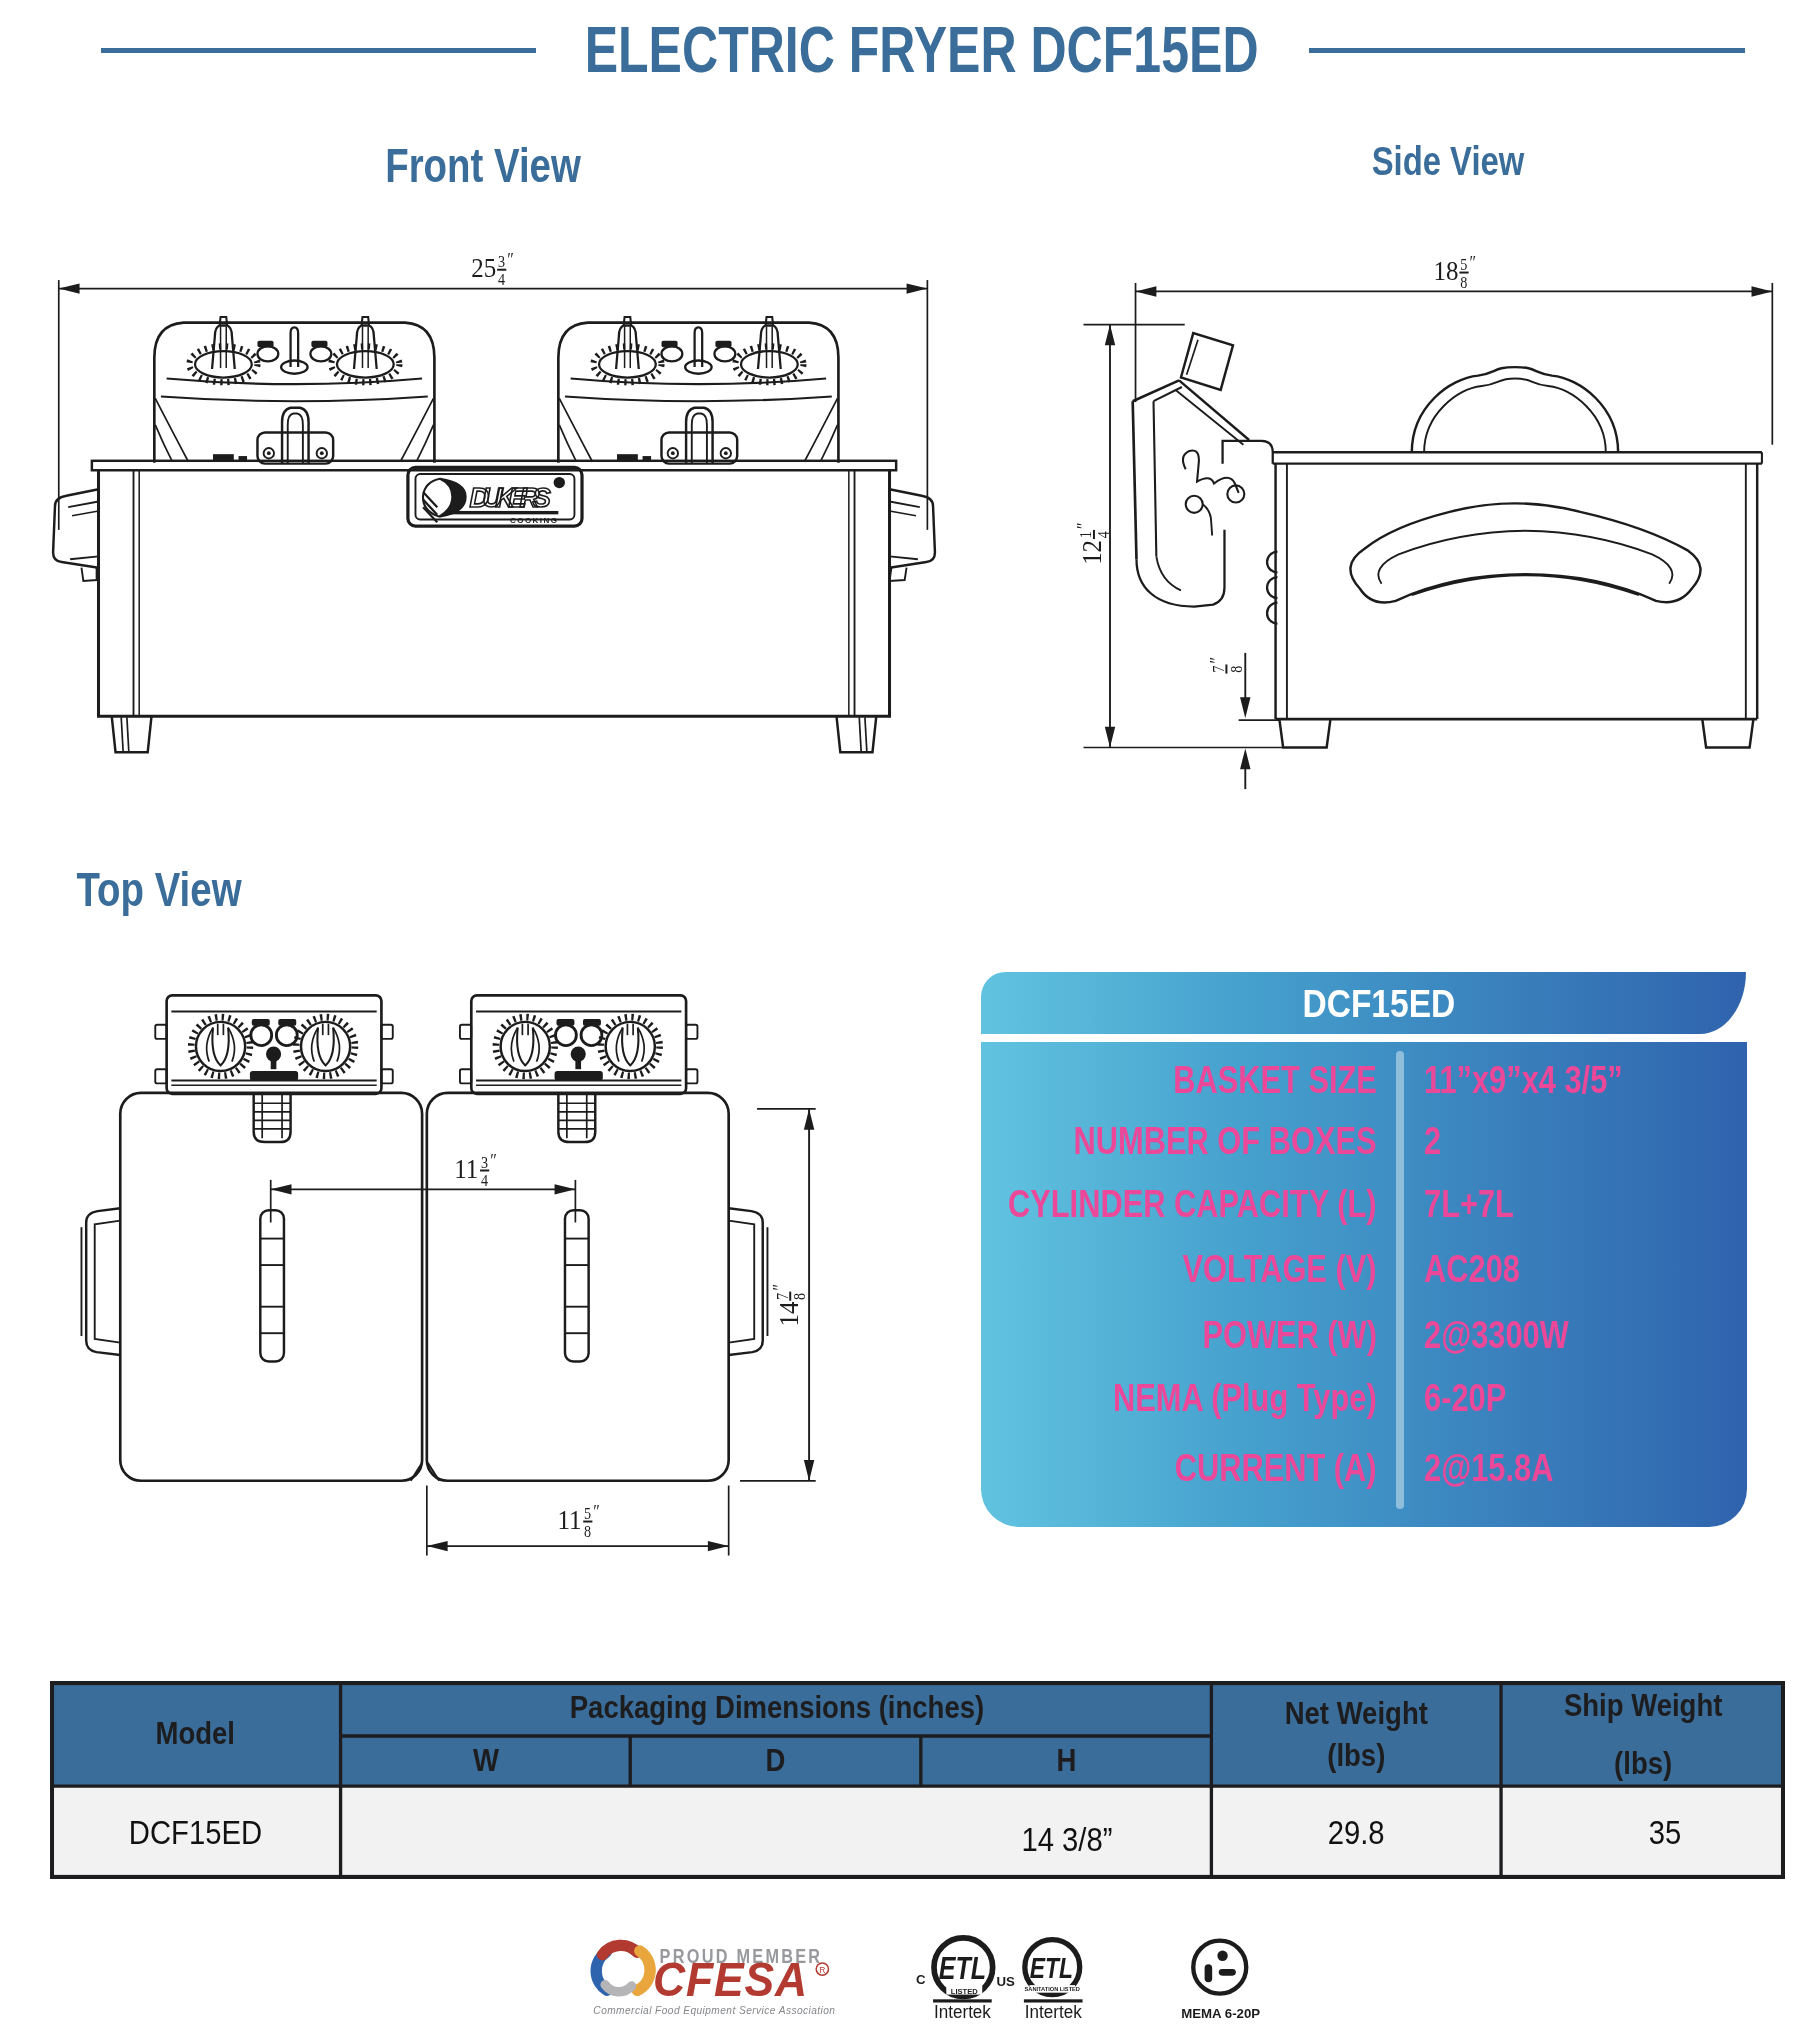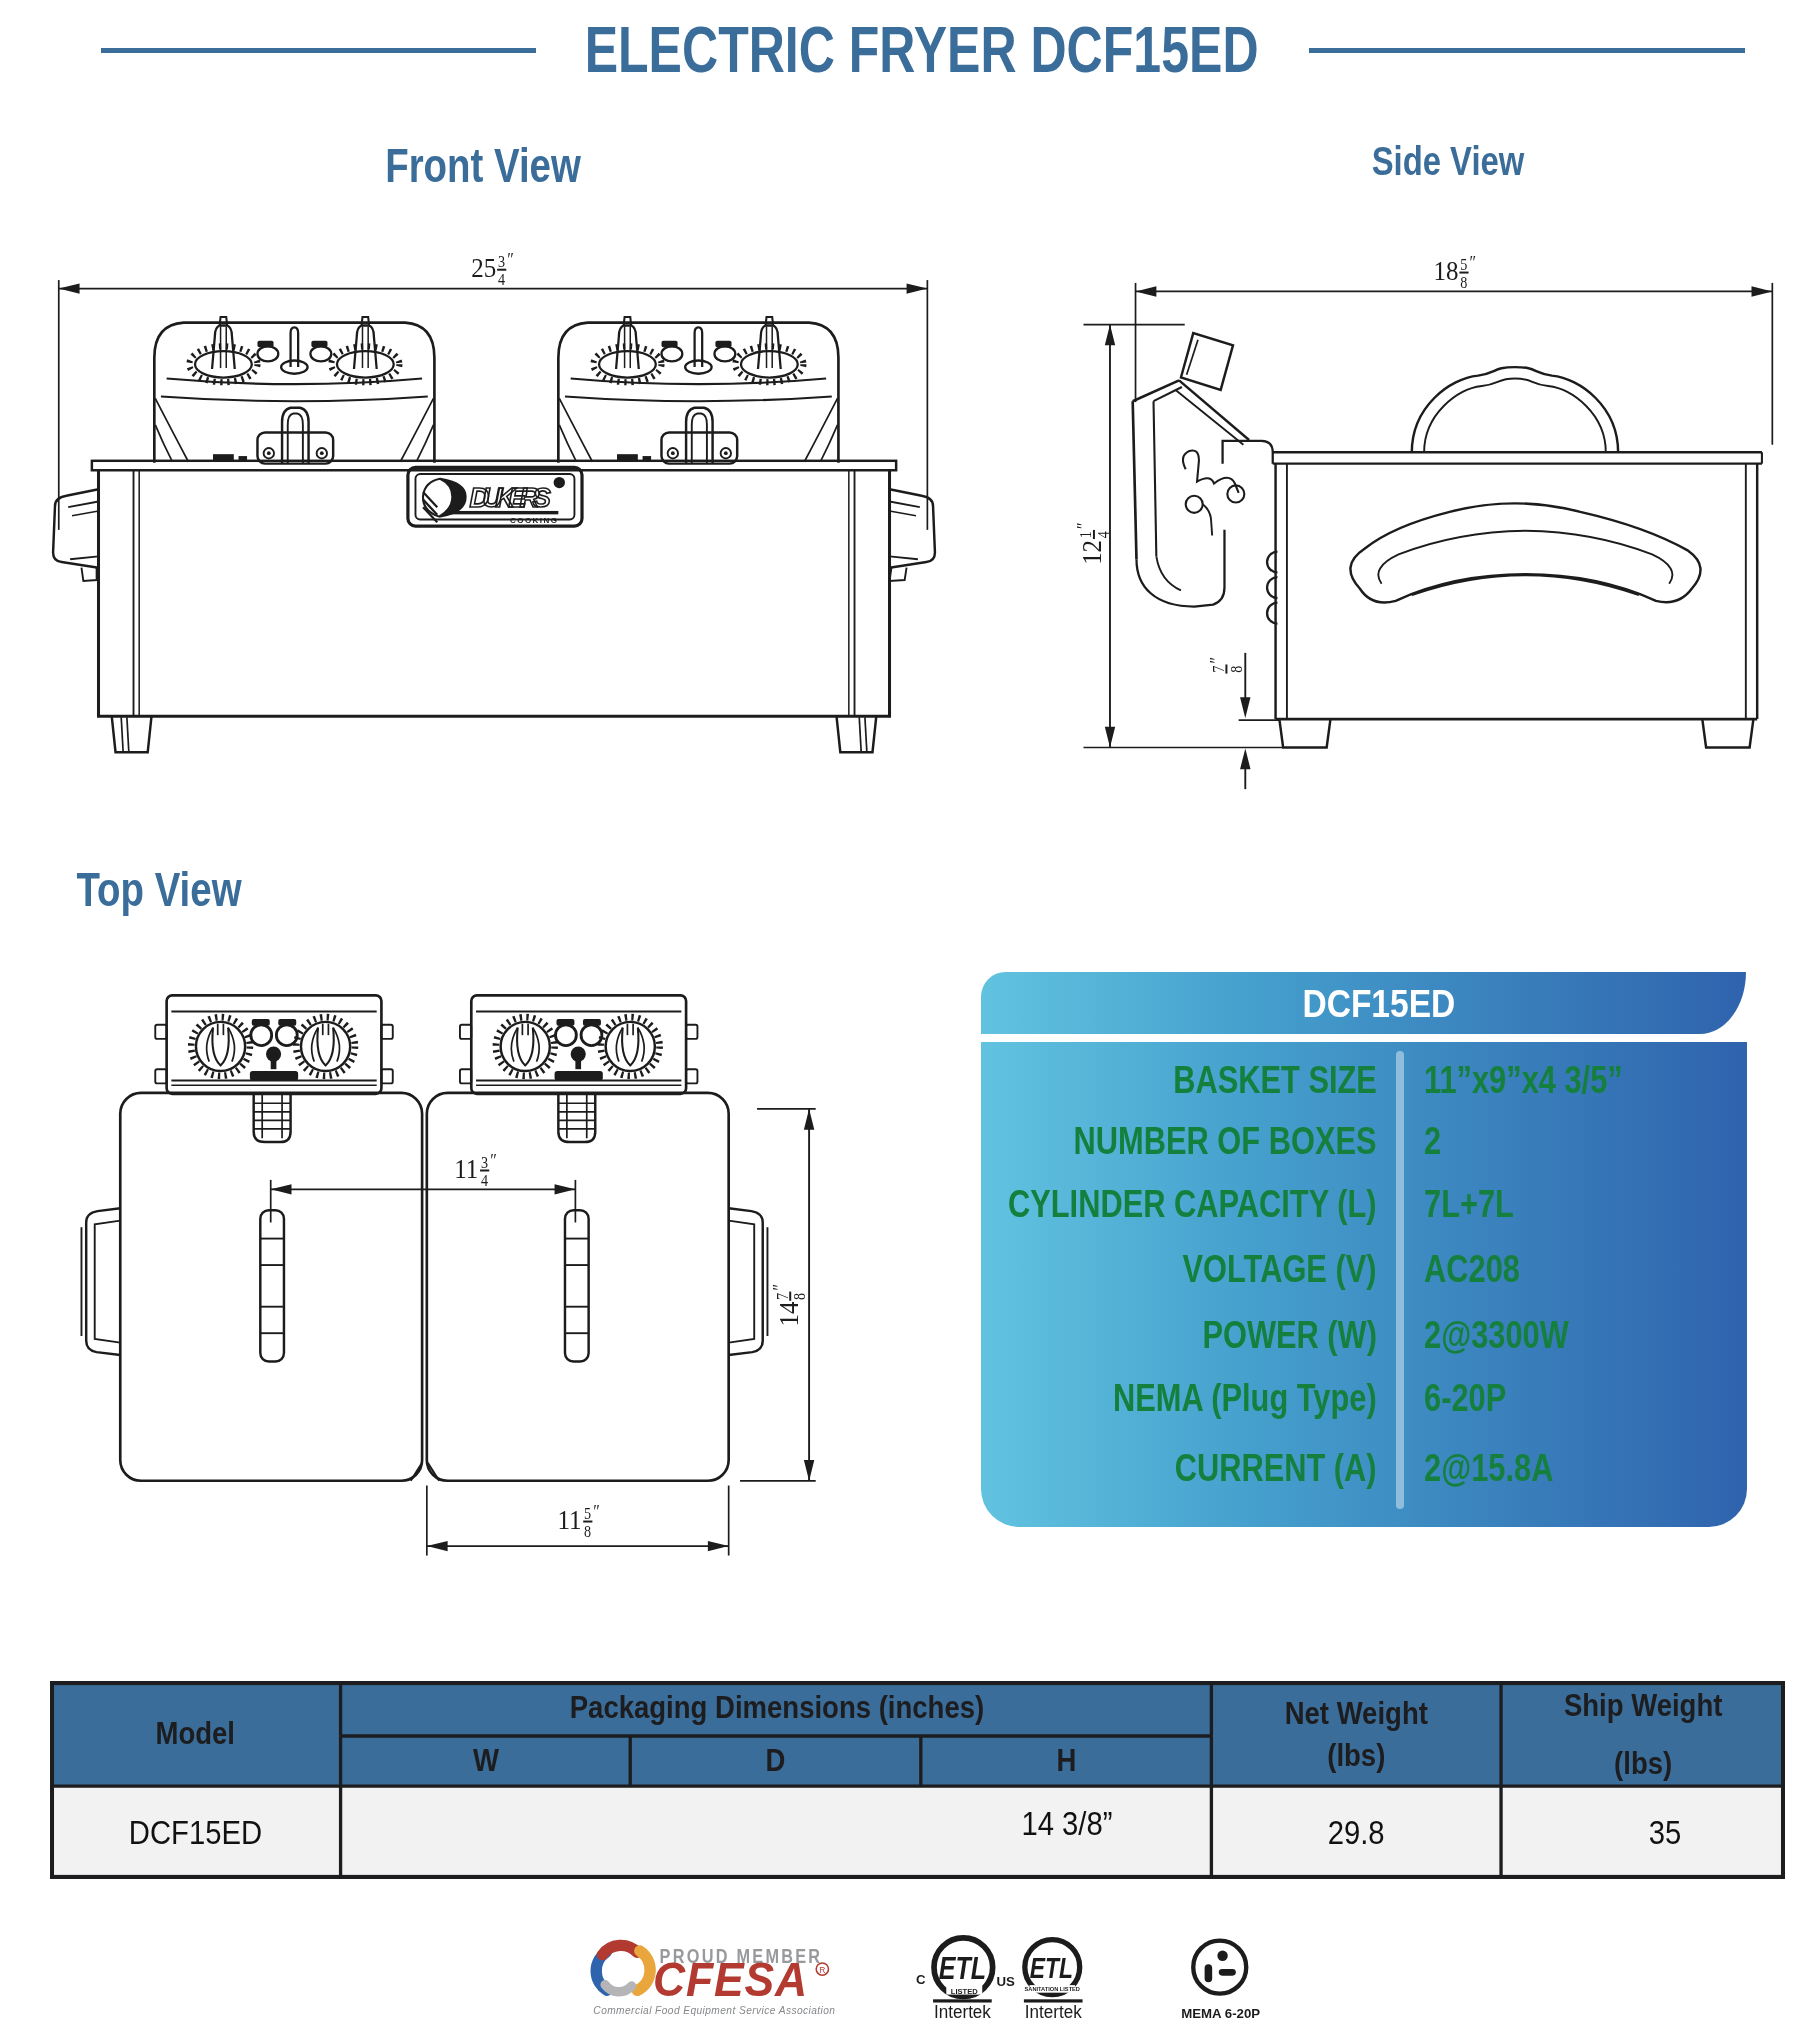--- a/index.html
+++ b/index.html
@@ -4,21 +4,21 @@
 <style>
   html,body{margin:0;padding:0}
   body{width:1815px;height:2040px;position:relative;background:#ffffff;font-family:"Liberation Sans",sans-serif;overflow:hidden}
   .abs{position:absolute}
   .cx{display:inline-block;transform:scaleX(.86);transform-origin:50% 50%}
   .cxt{display:inline-block;transform:scaleX(.77);transform-origin:50% 50%}
   .cxv{display:inline-block;transform:scaleX(.80);transform-origin:50% 50%}
   .cxc{display:inline-block;transform:scaleX(.79);transform-origin:100% 50%}
   .cxd{display:inline-block;transform:scaleX(.79);transform-origin:0 50%}
   .hd{font-weight:bold;color:#3a6d9a;white-space:nowrap}
-  .cardrow{position:absolute;width:766px;height:47px;line-height:47px;color:#15803d;font-weight:bold;font-size:39px;white-space:nowrap}
+  .cardrow{position:absolute;width:766px;height:47px;line-height:47px;color:#ec4899;font-weight:bold;font-size:39px;white-space:nowrap}
   .cardrow .lab{position:absolute;right:370px;top:0}
   .cardrow .val{position:absolute;left:443px;top:0}
   .tcell{position:absolute;display:flex;align-items:center;justify-content:center;text-align:center;white-space:nowrap}
   .thead{color:#1d1d20;font-weight:bold;font-size:32px}
   .tdata{color:#111;font-weight:normal;font-size:34px}
 </style>
 </head>
 <body>
 
 <div class="abs" style="left:101px;top:48px;width:435px;height:4.7px;background:#3a6d9a"></div>
@@ -438,21 +438,21 @@
     </div>
   <div class="tcell thead" style="left:1161px;top:0;width:290px;height:105px;line-height:42px">
       <span class="cx">Net Weight<br>(lbs)</span>
     </div>
   <div class="tcell thead" style="left:1451px;top:0;width:284px;height:105px;line-height:58px">
       <span class="cx">Ship Weight<br>(lbs)</span>
     </div>
   <div class="tcell tdata" style="left:0;top:105px;width:291px;height:93px">
       <span class="cx">DCF15ED</span>
     </div>
-  <div class="tcell tdata" style="left:871px;top:96px;width:291px;height:93px">
+  <div class="tcell tdata" style="left:871px;top:112px;width:291px;height:93px">
       <span class="cx">14 3/8”</span>
     </div>
   <div class="tcell tdata" style="left:1161px;top:105px;width:290px;height:93px">
       <span class="cx">29.8</span>
     </div>
   <div class="tcell tdata" style="left:1451px;top:105px;width:328px;height:93px">
       <span class="cx">35</span>
     </div>
   <svg class="abs" style="left:0;top:0" width="1735" height="198" viewBox="0 0 1833 209">
     <g stroke="#1d1d1f" fill="none">

